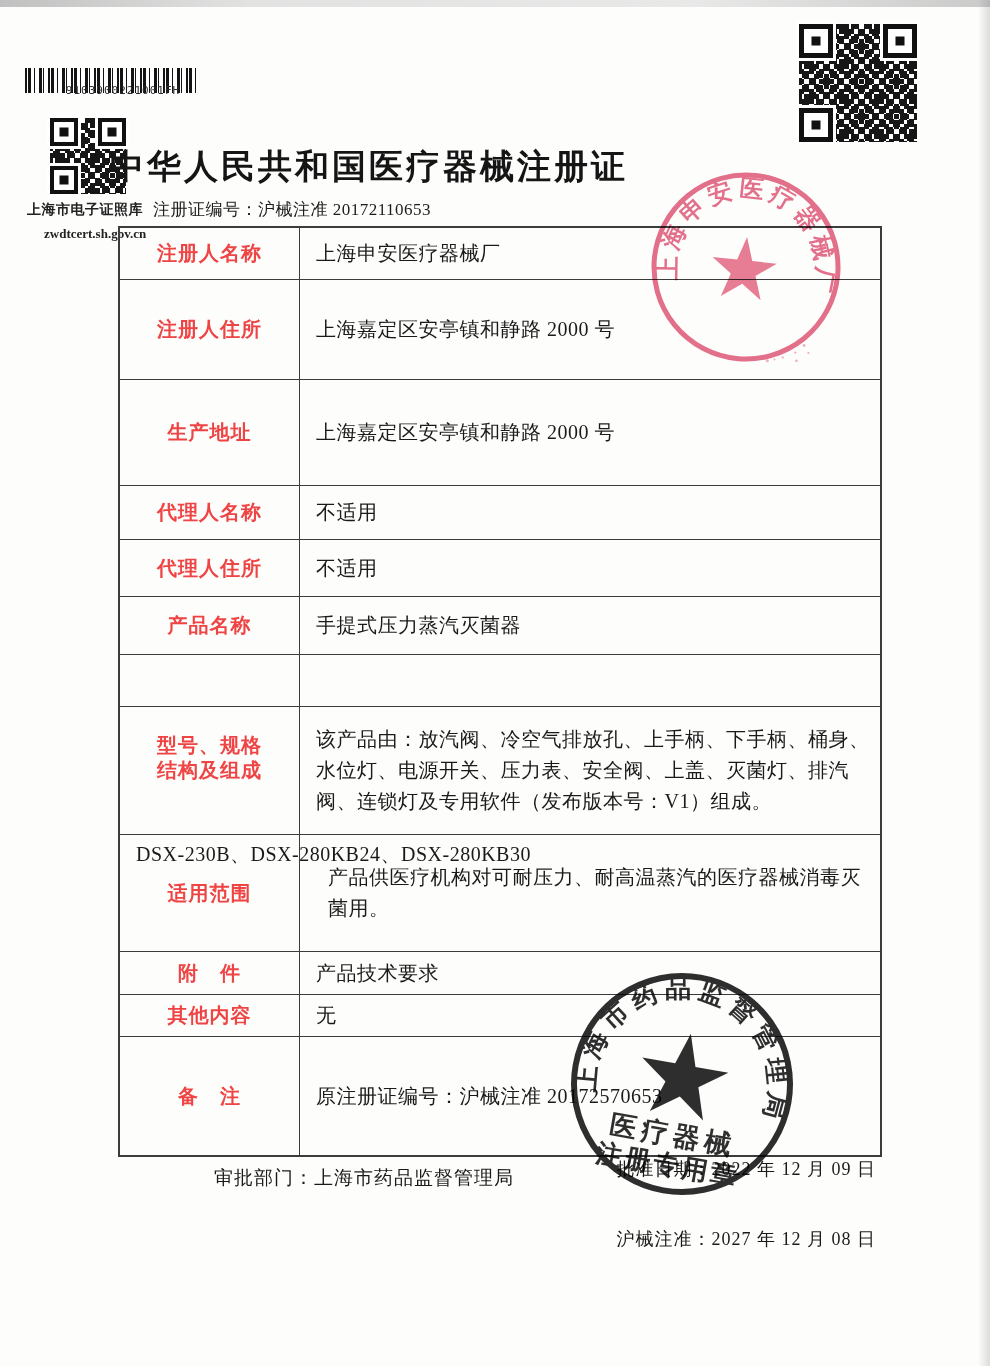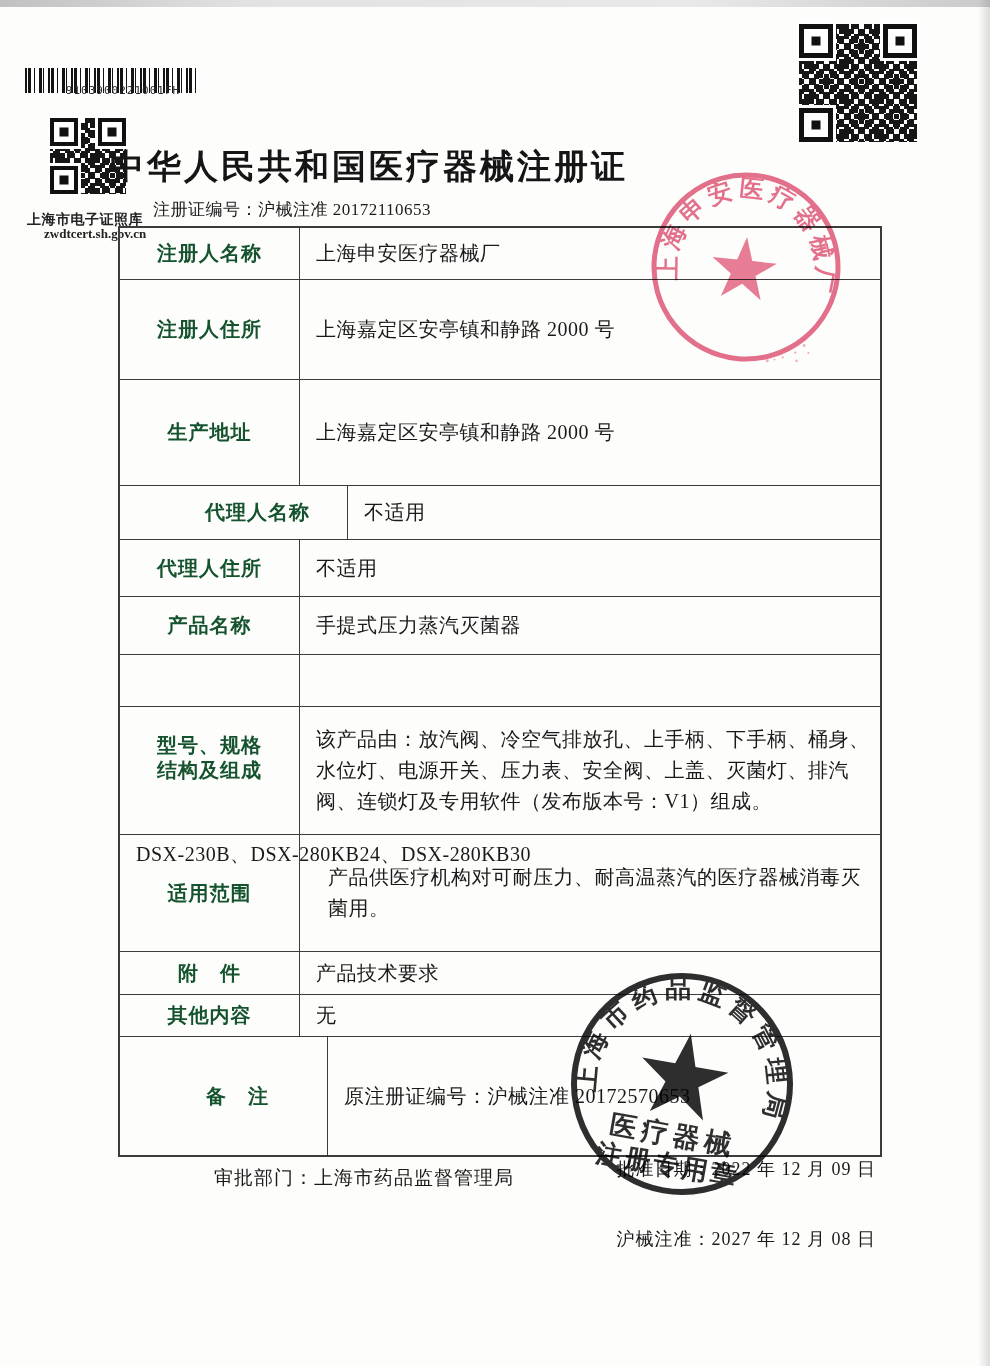--- a/index.html
+++ b/index.html
@@ -23,39 +23,39 @@
       repeating-conic-gradient(#161616 0% 25%,rgba(255,255,255,0) 0% 50%) 0 0/10px 10px,
       repeating-conic-gradient(rgba(255,255,255,0) 0% 25%,#161616 0% 50%) 3px 5px/14px 14px,
       #fff;}
   .qr-left{left:50px;top:118px;width:76px;height:76px;}
   .qr-right{left:799px;top:24px;width:118px;height:118px;}
   .finder{position:absolute;width:20px;height:20px;border:4px solid #111;background:#fff;box-shadow:0 0 0 3px #fff;}
   .qr-right .finder{width:24px;height:24px;border-width:5px;}
   .finder.tl{top:0;left:0;} .finder.tr{top:0;right:0;} .finder.bl{bottom:0;left:0;}
   .finder::after{content:"";position:absolute;left:50%;top:50%;width:9px;height:9px;background:#111;transform:translate(-50%,-50%);}
 
-  .repo-name{position:absolute;left:27px;top:211px;font-size:14px;font-weight:bold;letter-spacing:.5px;color:#222;}
+  .repo-name{position:absolute;left:27px;top:201px;font-size:14px;font-weight:bold;letter-spacing:.5px;color:#222;}
   .repo-url{position:absolute;left:44px;top:226px;font-size:13px;font-weight:bold;color:#222;font-family:"Liberation Serif",serif;}
 
   
   .title{position:absolute;left:110px;top:144px;width:780px;text-align:left;
     font-family:"Liberation Sans","DejaVu Sans",sans-serif;font-weight:bold;font-size:34px;letter-spacing:3px;color:#151515;}
   .regno{position:absolute;left:153px;top:198px;font-size:17px;letter-spacing:.5px;color:#1c1c1c;}
 
   
   .cert-table{position:absolute;left:118px;top:226px;width:764px;border:2px solid #3c3c3c;box-sizing:border-box;
     display:flex;flex-direction:column;background:rgba(255,255,255,0);}
   .trow{display:flex;border-bottom:1.5px solid #3c3c3c;box-sizing:border-box;}
   .trow:last-child{border-bottom:none;}
   .tlabel{width:180px;flex:0 0 180px;border-right:1.5px solid #3c3c3c;display:flex;align-items:center;justify-content:center;
-    font-weight:bold;font-size:20px;letter-spacing:1px;text-align:center;box-sizing:border-box;color:#14532d;}
+    font-weight:bold;font-size:20px;letter-spacing:1px;text-align:center;box-sizing:border-box;color:#ef4444;}
   .tvalue{flex:1;display:flex;align-items:center;padding:4px 10px 4px 16px;font-size:20px;letter-spacing:.5px;
     line-height:1.55;box-sizing:border-box;color:#1a1a1a;}
-  .r1{height:52px;} .r2{height:100px;} .r3{height:106px;} .r4{height:54px;padding-left:48px;} .r5{height:57px;} .r6{height:58px;}
-  .r7{height:52px;flex-direction:column;} .r8{height:128px;} .r9{height:117px;gap:12px;} .r10{height:43px;} .r11{height:42px;} .r12{height:118px;padding-left:28px;}
+  .r1{height:52px;} .r2{height:100px;} .r3{height:106px;} .r4{height:54px;} .r5{height:57px;} .r6{height:58px;}
+  .r7{height:52px;flex-direction:column;} .r8{height:128px;} .r9{height:117px;gap:12px;} .r10{height:43px;} .r11{height:42px;} .r12{height:118px;}
   .r8 .tvalue{font-size:20px;line-height:31px;}
 
   
   .approval{position:absolute;left:214px;top:1165px;font-size:19px;letter-spacing:1px;color:#1a1a1a;}
   .date-line{position:absolute;right:114px;text-align:right;font-size:18px;letter-spacing:1px;color:#1a1a1a;}
   .d1{top:1157px;} .d2{top:1192px;} .d3{top:1227px;}
 
   
   .stamp{position:absolute;mix-blend-mode:multiply;}
   .stamp-registrant{left:646px;top:167px;width:200px;height:200px;transform:rotate(6deg);opacity:.88;}

